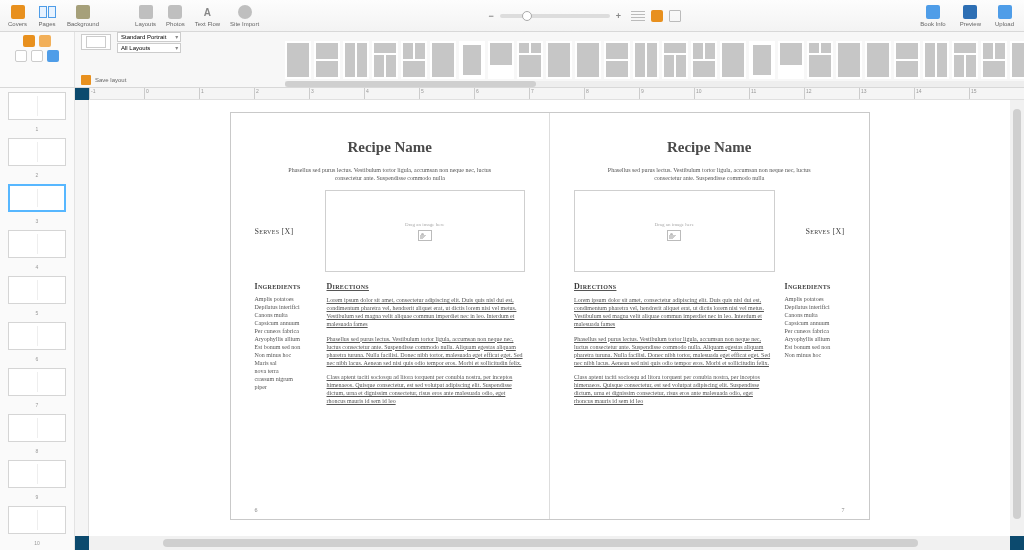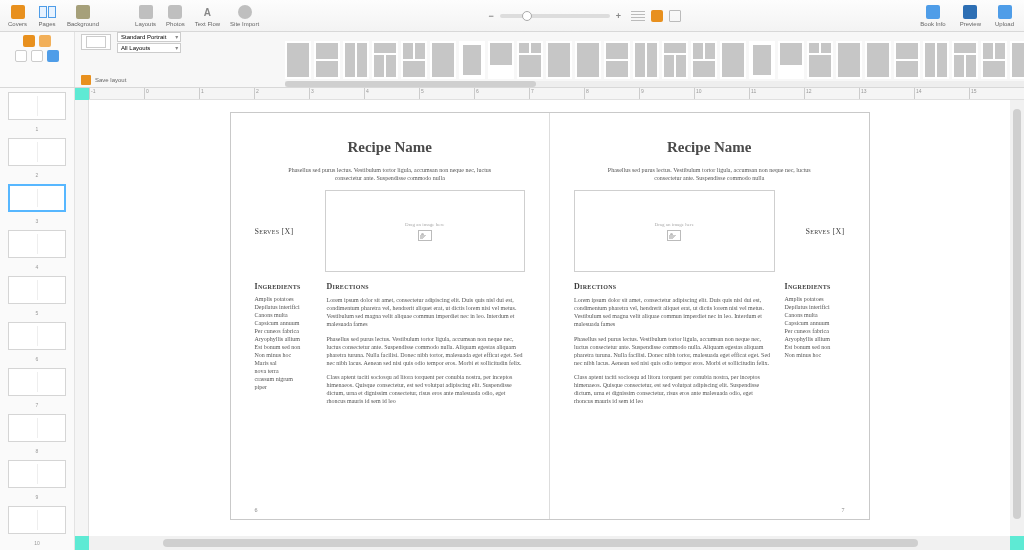--- a/index.html
+++ b/index.html
@@ -74,21 +74,21 @@
   .thumbcol {
     width:75px; flex:0 0 75px; background:#fafafa; border-right:1px solid #e3e3e3;
     overflow:hidden; padding:4px 0; display:flex; flex-direction:column; align-items:center; gap:6px;
   }
   .pgthumb { width:58px; height:38px; background:#fff; border:1px solid #d5d5d5; position:relative; cursor:pointer;}
   .pgthumb::after{ content:""; position:absolute; left:50%; top:3px; bottom:3px; width:1px; background:#eee;}
   .pgthumb.sel{ border:2px solid #57b7ff; }
   .pgnum { font-size:5px; color:#999; }
 
   
-  .canvaswrap { flex:1; position:relative; background:#5eead4; }
+  .canvaswrap { flex:1; position:relative; background:#0c4a6e; }
   .ruler-h { position:absolute; left:14px; right:0; top:0; height:12px; background:#f5f5f5; border-bottom:1px solid #e0e0e0; font-size:5px; color:#999;}
   .ruler-h .tick{ position:absolute; top:0; height:100%; border-left:1px solid #ccc; padding-left:1px;}
   .ruler-v { position:absolute; left:0; top:12px; bottom:14px; width:14px; background:#f5f5f5; border-right:1px solid #e0e0e0;}
   .canvas { position:absolute; left:14px; right:14px; top:12px; bottom:14px; background:#fff; overflow:hidden;}
   .scroll-h{ position:absolute; left:14px; right:14px; bottom:0; height:14px; background:#f1f1f1;}
   .scroll-h .bar{ position:absolute; left:8%; width:82%; top:3px; height:8px; background:#cfcfcf; border-radius:4px;}
   .scroll-v{ position:absolute; right:0; top:12px; bottom:14px; width:14px; background:#f1f1f1;}
   .scroll-v .bar{ position:absolute; top:2%; height:94%; left:3px; width:8px; background:#cfcfcf; border-radius:4px;}
 
   .spread {
@@ -107,21 +107,21 @@
     display:flex; flex-direction:column; align-items:center; justify-content:center;
     font-size:5px; color:#aaa;
   }
   .p-img .ph{ width:14px; height:11px; border:1px solid #bbb; margin-top:3px; position:relative;}
   .p-img .ph::before{ content:""; position:absolute; left:2px; top:2px; width:3px; height:3px; border-radius:50%; background:#bbb;}
   .p-img .ph::after{ content:""; position:absolute; left:1px; right:1px; bottom:1px; height:4px; background:linear-gradient(135deg,#ccc 50%, transparent 50%);}
   .p-cols { display:flex; gap:12px; font-size:6px;}
   .p-ing  { flex:0 0 60px; }
   .p-ing h4, .p-dir h4 { font-variant:small-caps; letter-spacing:.3px; font-size:8px; margin-bottom:5px; color:#3d3d3d;}
   .p-ing div{ margin-bottom:2px; color:#555;}
-  .p-dir  { flex:1; color:#555;}
+  .p-dir  { flex:1; color:#555;text-decoration:underline;}
   .p-dir p{ margin-bottom:6px; line-height:1.35;}
   .p-num  { position:absolute; bottom:6px; font-size:6px; color:#888;}
   .page.left  .p-num{ left:24px; }
   .page.right .p-num{ right:24px;}
   .page.right .p-midrow{ flex-direction:row-reverse; }
   .page.right .p-serves{ text-align:right; }
   .page.right .p-cols{ flex-direction:row-reverse; }
   .page.right .p-ing{ text-align:left; }
 
 </style>

